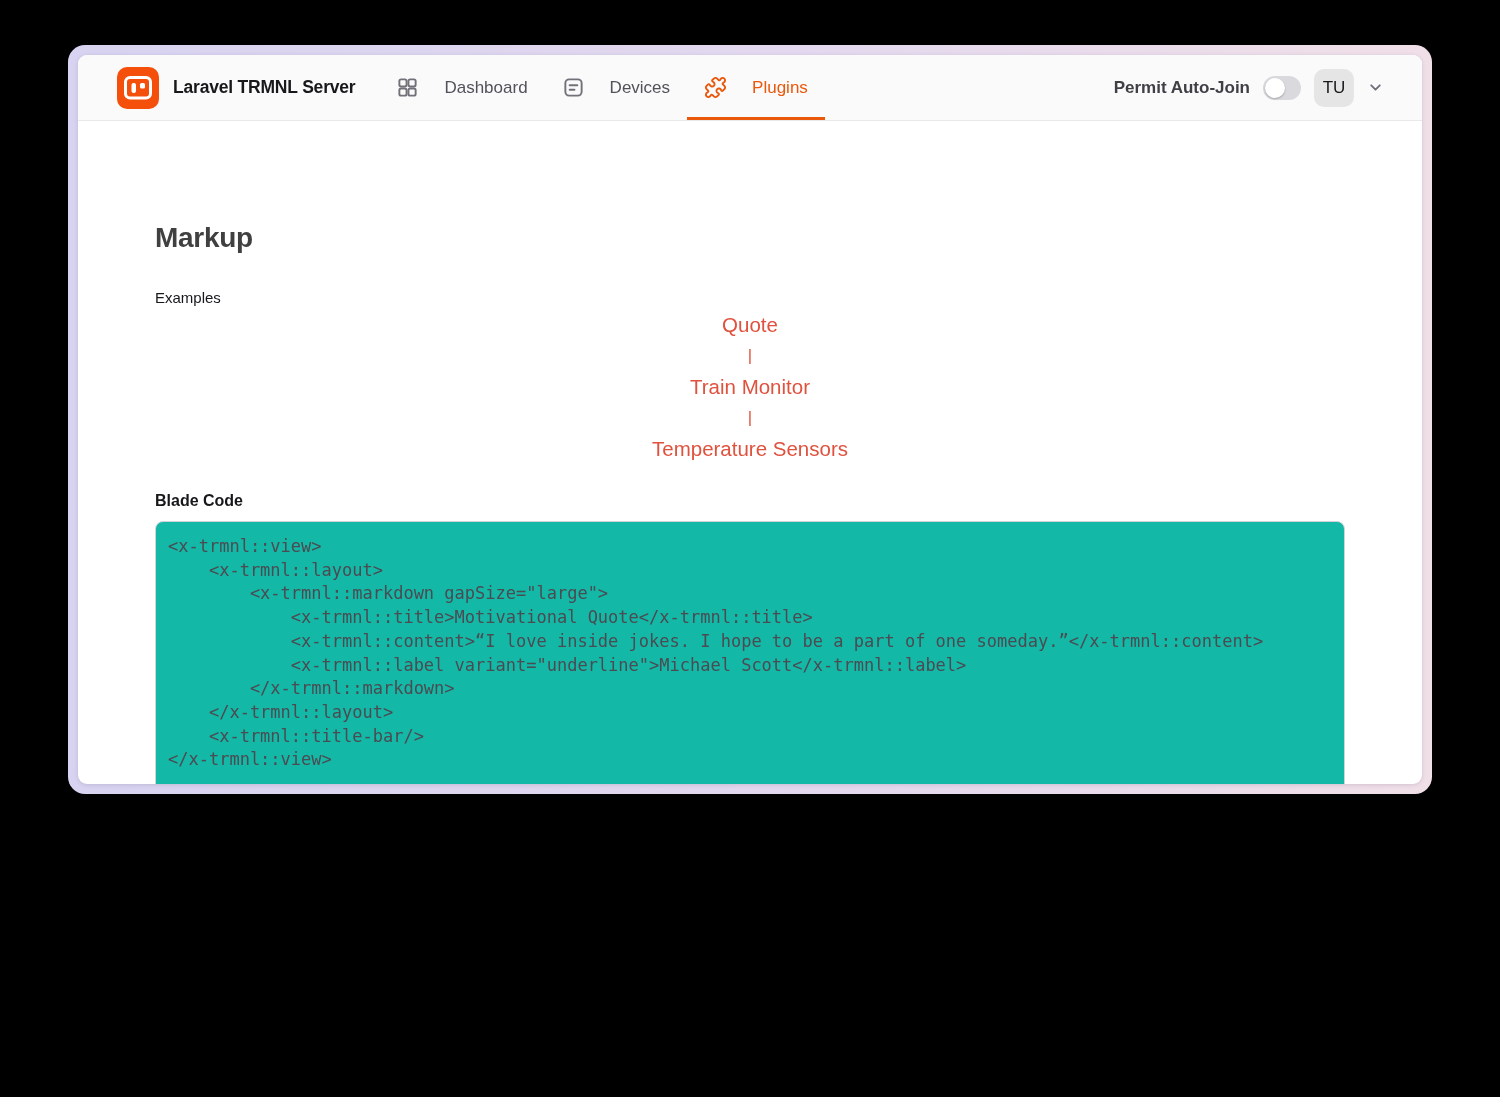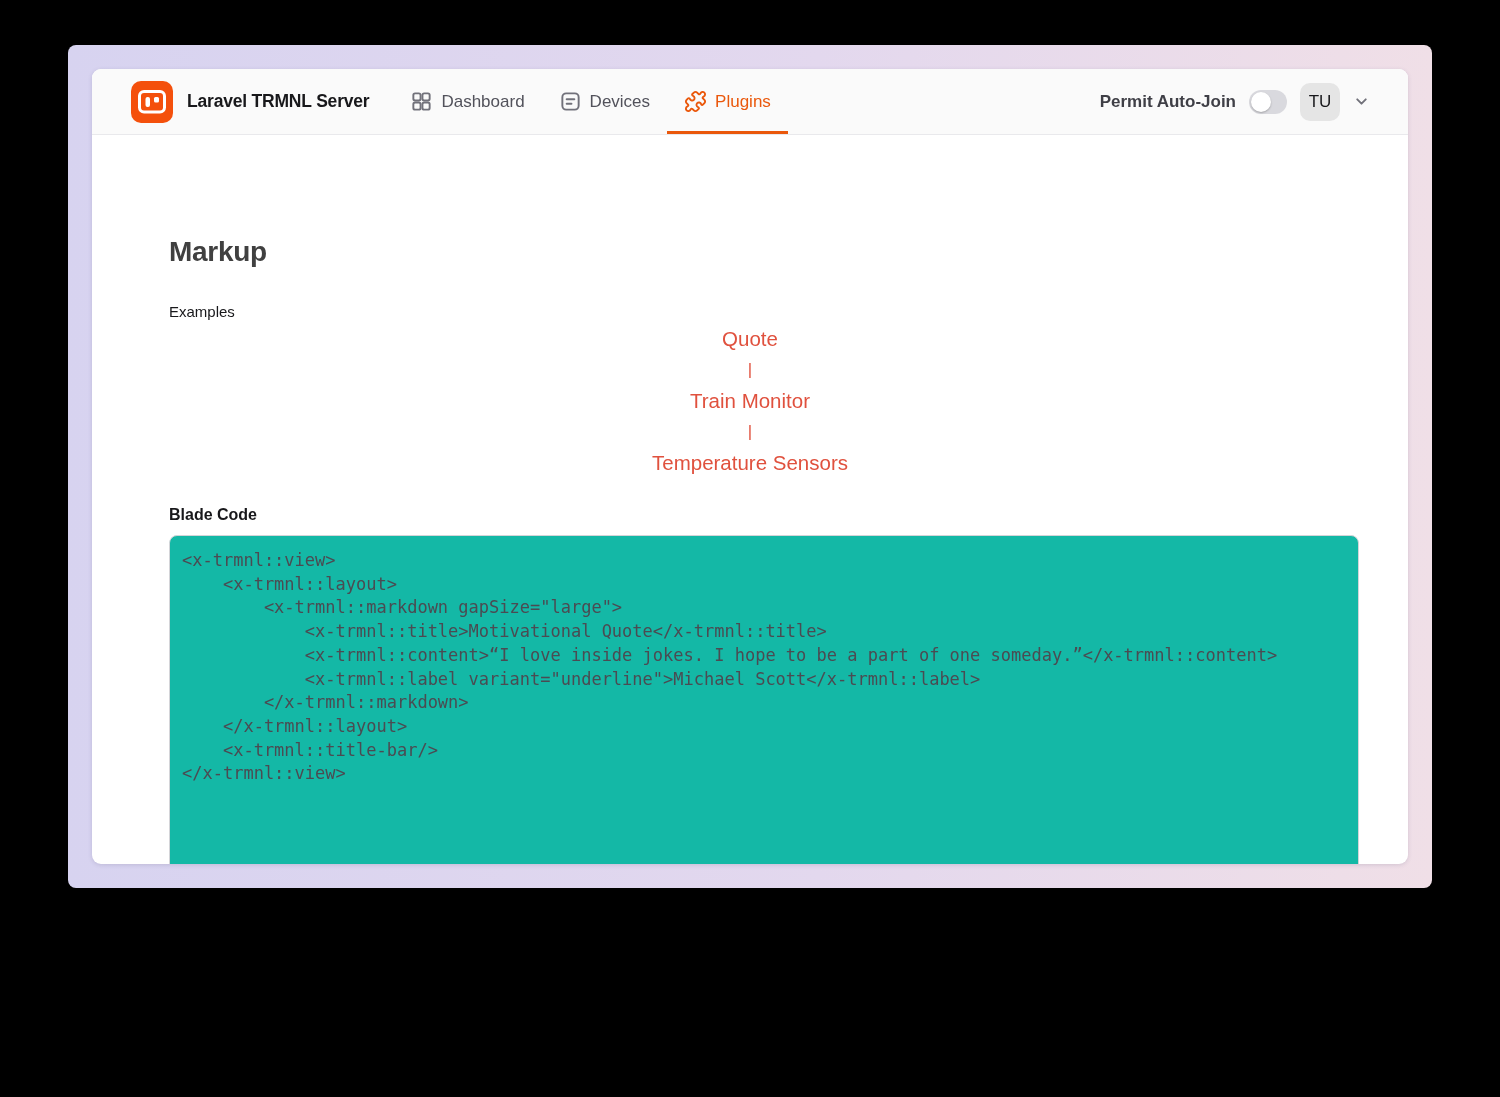--- a/index.html
+++ b/index.html
@@ -8,24 +8,24 @@
     width: 1500px; height: 1097px;
     background: #000;
     position: relative;
     font-family: "Liberation Sans", sans-serif;
     -webkit-font-smoothing: antialiased;
   }
 
   
   .frame {
     position: absolute; left: 68px; top: 45px;
-    width: 1364px; height: 843px;
-    border-radius: 8px;
+    width: 1364px; height: 749px;
+    border-radius: 17px;
     background: linear-gradient(90deg, #d7d3f0 0%, #e3d8ee 55%, #f0dfe7 100%);
-    padding: 24px;
+    padding: 10px;
   }
   .card {
     width: 100%; height: 100%;
     background: #ffffff;
     border-radius: 9px;
     overflow: hidden;
     display: flex; flex-direction: column;
     box-shadow: 0 1px 4px rgba(80,70,110,0.18);
   }
 
@@ -36,21 +36,21 @@
     border-bottom: 1px solid #e9e9ec;
     display: flex; align-items: stretch;
     padding: 0 38px 0 39px;
   }
   .brand { display: flex; align-items: center; gap: 14px; }
   .brand-logo { width: 42px; height: 42px; display: block; }
   .brand-title { font-size: 17.5px; font-weight: 700; color: #18181b; letter-spacing: -0.2px; white-space: nowrap; }
 
   .nav { display: flex; margin-left: 24px; }
   .nav-item {
-    display: flex; align-items: center; gap: 8px;
+    display: flex; align-items: center; gap: 25px;
     padding: 0 17px;
     font-size: 17px; font-weight: 500; color: #52525b;
     position: relative; cursor: pointer; white-space: nowrap;
   }
   .nav-item svg { display: block; }
   .nav-item.active { color: #ea580c; }
   .nav-item.active::after {
     content: ""; position: absolute; left: 0; right: 0; bottom: 0;
     height: 3px; background: #ea580c;
   }

